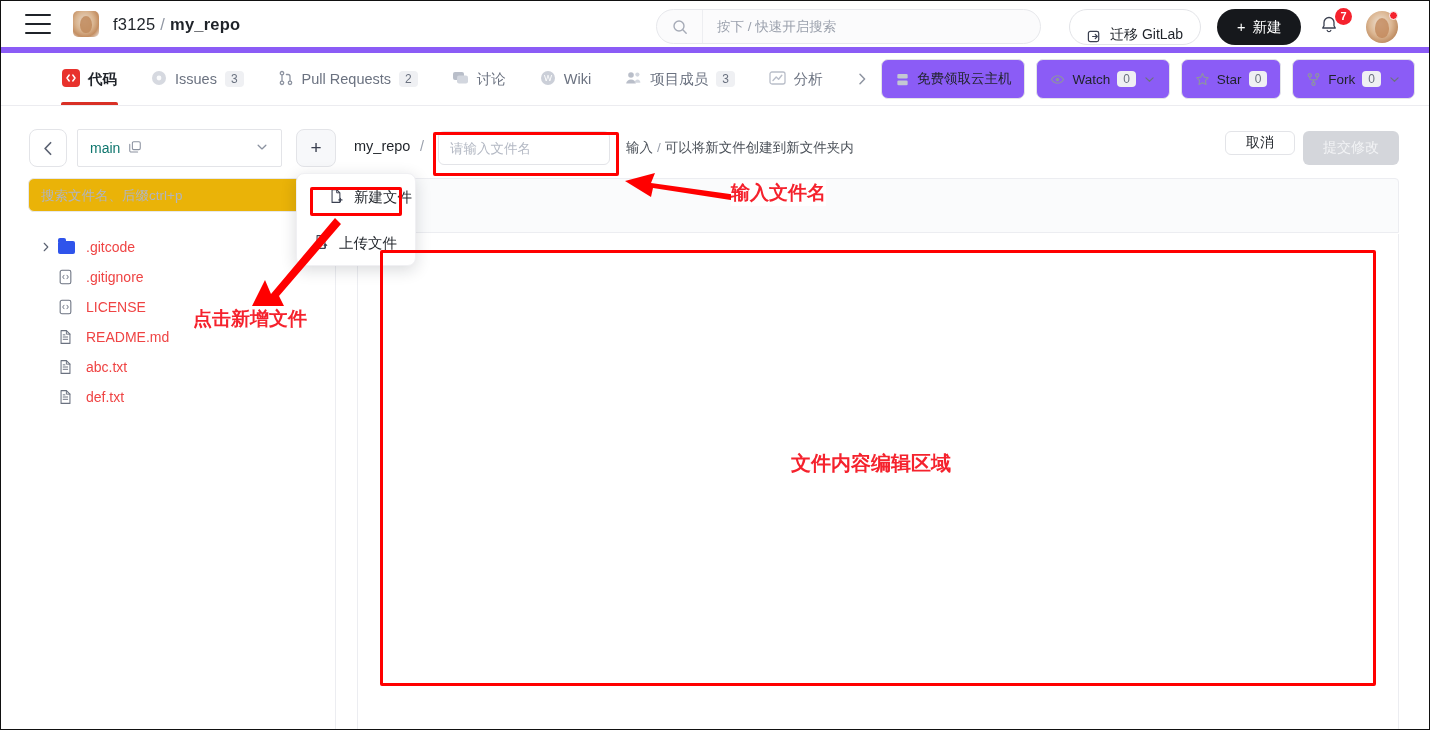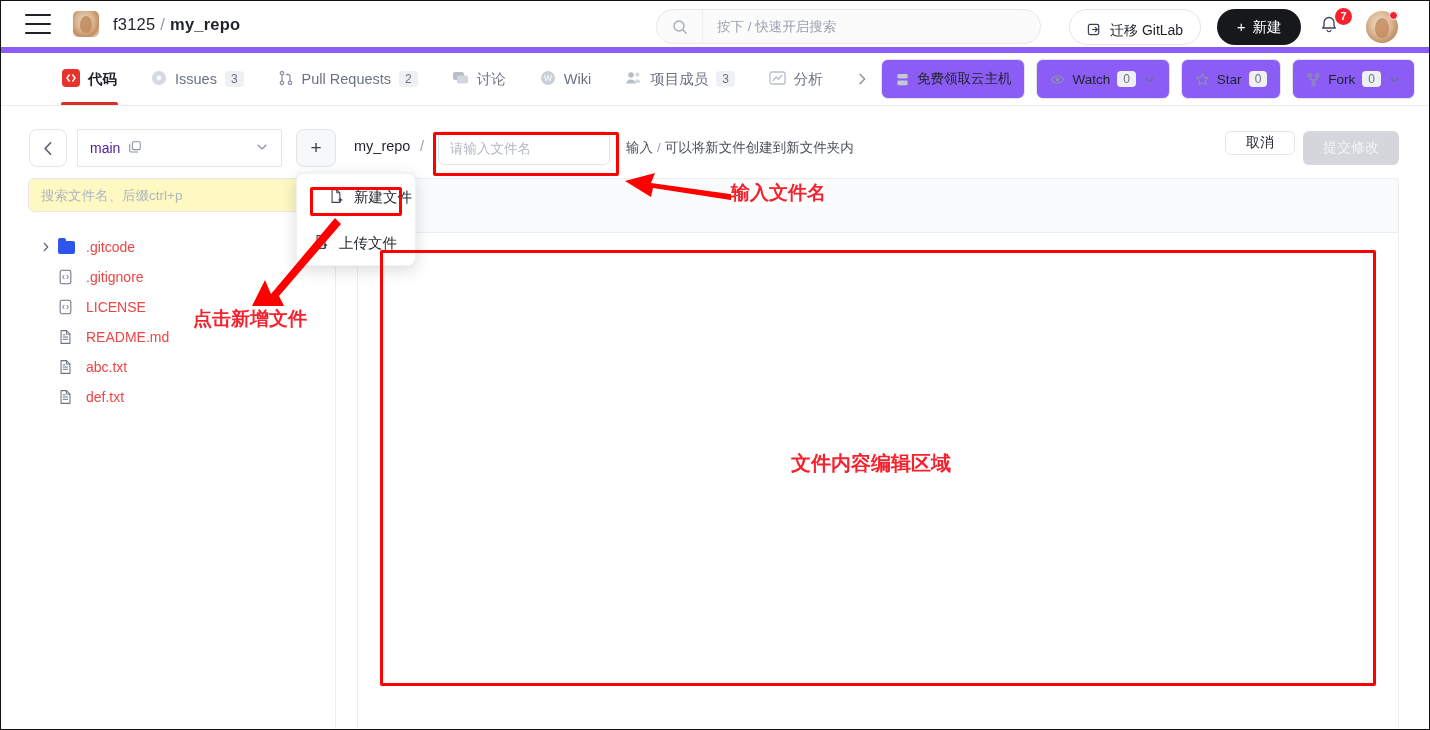--- a/index.html
+++ b/index.html
@@ -58,23 +58,23 @@
   }
   .search-wrap .sicon {
     width: 46px; height: 100%;
     display: flex; align-items: center; justify-content: center;
     border-right: 1px solid #edeef1;
   }
   .search-ph { font-size: 13.5px; color: #9aa0ac; padding-left: 14px; }
 
   .btn-migrate {
     position: absolute; left: 1068px; top: 8px;
-    height: 36px; padding: 12px 17px;
+    height: 36px; padding: 0 17px;
     border: 1px solid #e3e4e8; border-radius: 18px; background: #fff;
-    display: flex; align-items: flex-start; gap: 8px;
+    display: flex; align-items: flex-end; gap: 8px;
     font-size: 14px; color: #1f2329; cursor: pointer;
   }
   .btn-new {
     position: absolute; left: 1216px; top: 8px;
     height: 36px; padding: 0 20px;
     background: #16181c; border-radius: 18px;
     display: flex; align-items: center; gap: 7px;
     color: #fff; font-size: 14.5px; cursor: pointer;
   }
   .bell {
@@ -152,21 +152,21 @@
   .back-btn {
     position: absolute; left: 28px; top: 0;
     width: 38px; height: 38px; border: 1px solid #e3e4e8; border-radius: 8px;
     background: #fff; display: flex; align-items: center; justify-content: center;
     color: #5b6272; cursor: pointer;
   }
   .branch-sel {
     position: absolute; left: 76px; top: 0;
     width: 205px; height: 38px; border: 1px solid #e3e4e8; border-radius: 2px;
     background: #fff; display: flex; align-items: center; padding: 0 12px;
-    font-size: 14px; color: #4c1d95; cursor: pointer;
+    font-size: 14px; color: #0f766e; cursor: pointer;
   }
   .branch-sel .copy { margin-left: 8px; color: #8b92a0; }
   .branch-sel .chev { margin-left: auto; color: #8b92a0; }
   .plus-btn {
     position: absolute; left: 295px; top: 0;
     width: 40px; height: 38px; border: 1px solid #e3e4e8; border-radius: 8px;
     background: #f7f8fa; display: flex; align-items: center; justify-content: center;
     color: #3b4050; font-size: 19px; cursor: pointer;
   }
   .crumb-repo {
@@ -203,21 +203,21 @@
 
   
   .sidebar {
     position: absolute; left: 27px; top: 72px;
     width: 308px; height: 553px;
     border-right: 1px solid #ecedf1;
   }
   .file-search {
     position: absolute; left: 0; top: 0;
     width: 308px; height: 34px;
-    border: 1px solid #e7e8ec; border-radius: 6px; background: #fef9c3;
+    border: 1px solid #e7e8ec; border-radius: 6px; background: #eab308;
     font-size: 13.5px; color: #1f2329; padding: 0 12px; outline: none;
     font-family: "Liberation Sans", sans-serif;
   }
   .file-search::placeholder { color: #b0b5c0; }
   .tree {
     position: absolute; left: 0; top: 54px; width: 308px;
   }
   .tree-row {
     display: flex; align-items: center; height: 30px;
     font-size: 14px; color: #ef4444; cursor: pointer; padding-left: 12px;

